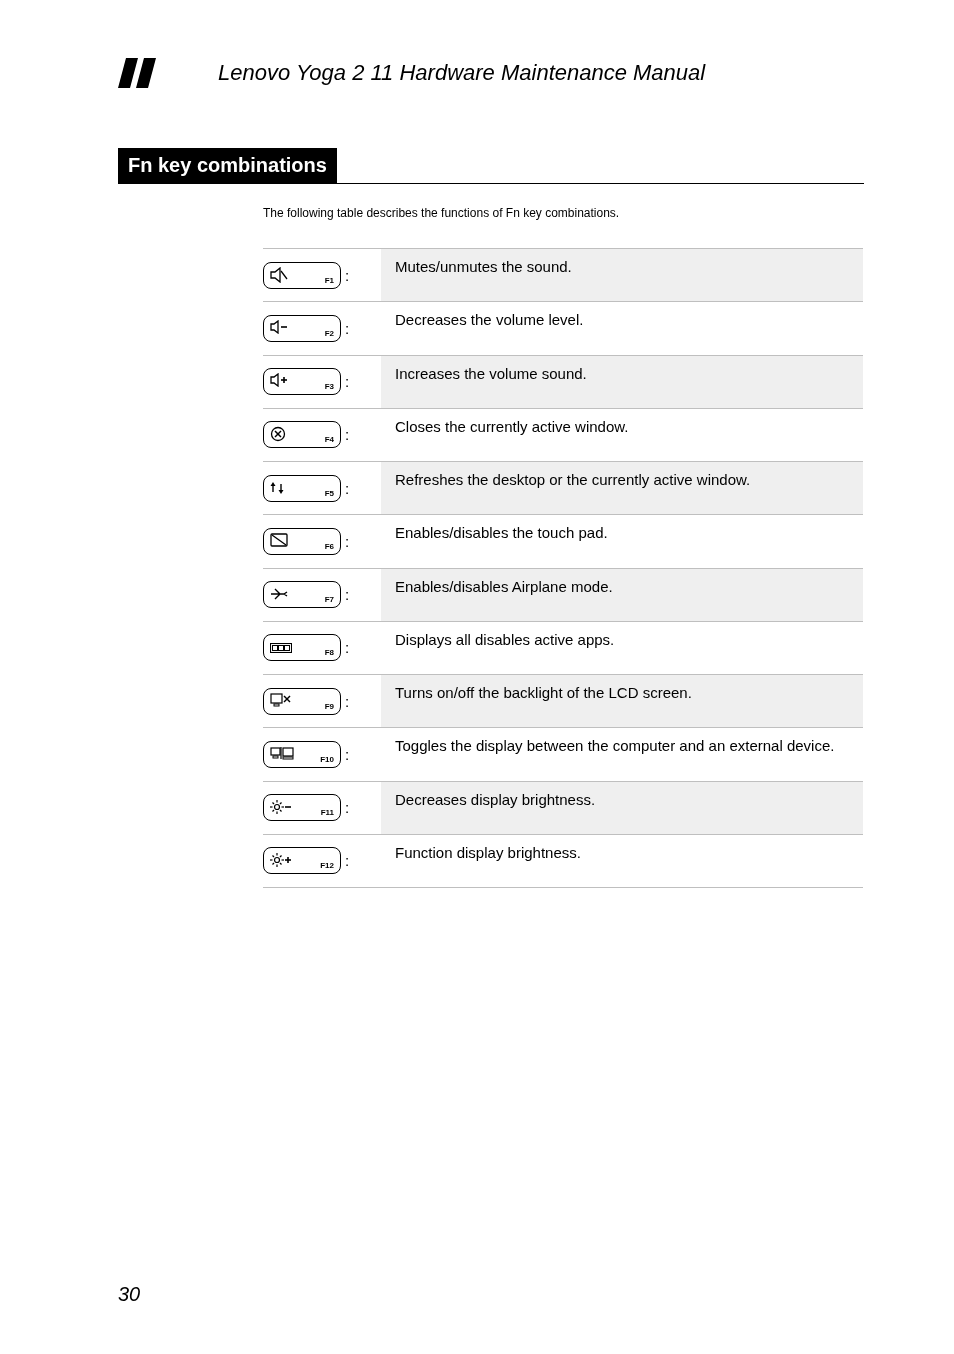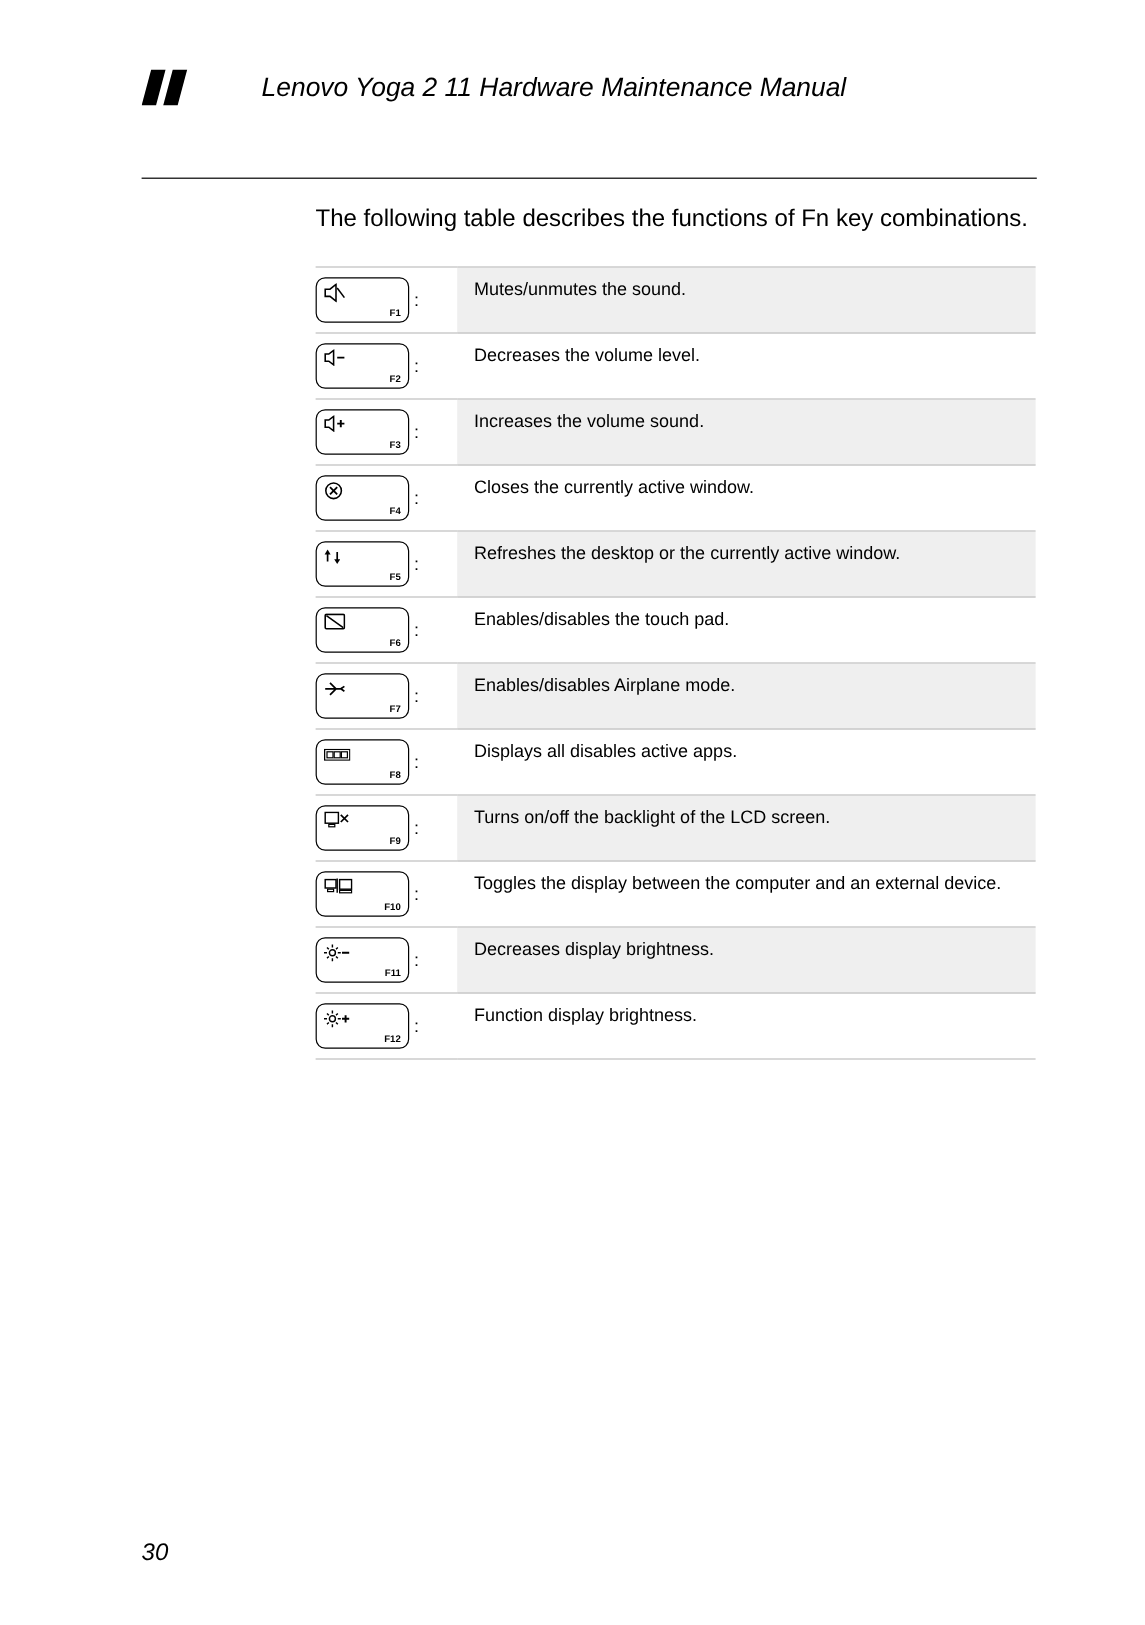--- a/index.html
+++ b/index.html
@@ -39,21 +39,21 @@
     font-size: 20px;
     padding: 6px 10px 6px 10px;
   }
   .section-rule {
     border-top: 1px solid #000;
     margin-top: 0;
     margin-bottom: 22px;
   }
   .intro {
     margin-left: 145px;
-    font-size: 20px;
+    font-size: 12px;
     color: #000;
     margin-bottom: 28px;
   }
   .table-caption {
     margin-left: 145px;
     font-style: italic;
     font-size: 15px;
     margin-bottom: 6px;
     color: #000;
   }
@@ -87,21 +87,21 @@
     display: flex;
     align-items: center;
     gap: 4px;
   }
   .colon {
     font-size: 15px;
     color: #000;
   }
   .keycap {
     width: 78px;
-    height: 38px;
+    height: 27px;
     border: 1.5px solid #000;
     border-radius: 8px;
     position: relative;
     background: #fff;
   }
   .keycap .icon {
     position: absolute;
     top: 4px;
     left: 6px;
   }
@@ -129,20 +129,21 @@
 
   <div class="header-line">
     <svg class="slashes-svg" width="46" height="30" viewBox="0 0 46 30">
       <polygon points="8,0 20,0 12,30 0,30" fill="#000"></polygon>
       <polygon points="26,0 38,0 30,30 18,30" fill="#000"></polygon>
     </svg>
     <span class="doc-title">Lenovo Yoga 2 11 Hardware Maintenance Manual</span>
   </div>
 
   <div>
+    <span class="section-bar">Fn key combinations</span>
     <div class="section-rule"></div>
   </div>
 
   <div class="intro">The following table describes the functions of Fn key combinations.</div>
 
 
   <table class="fn">
     <colgroup>
         <col style="width:118px">
         <col>

